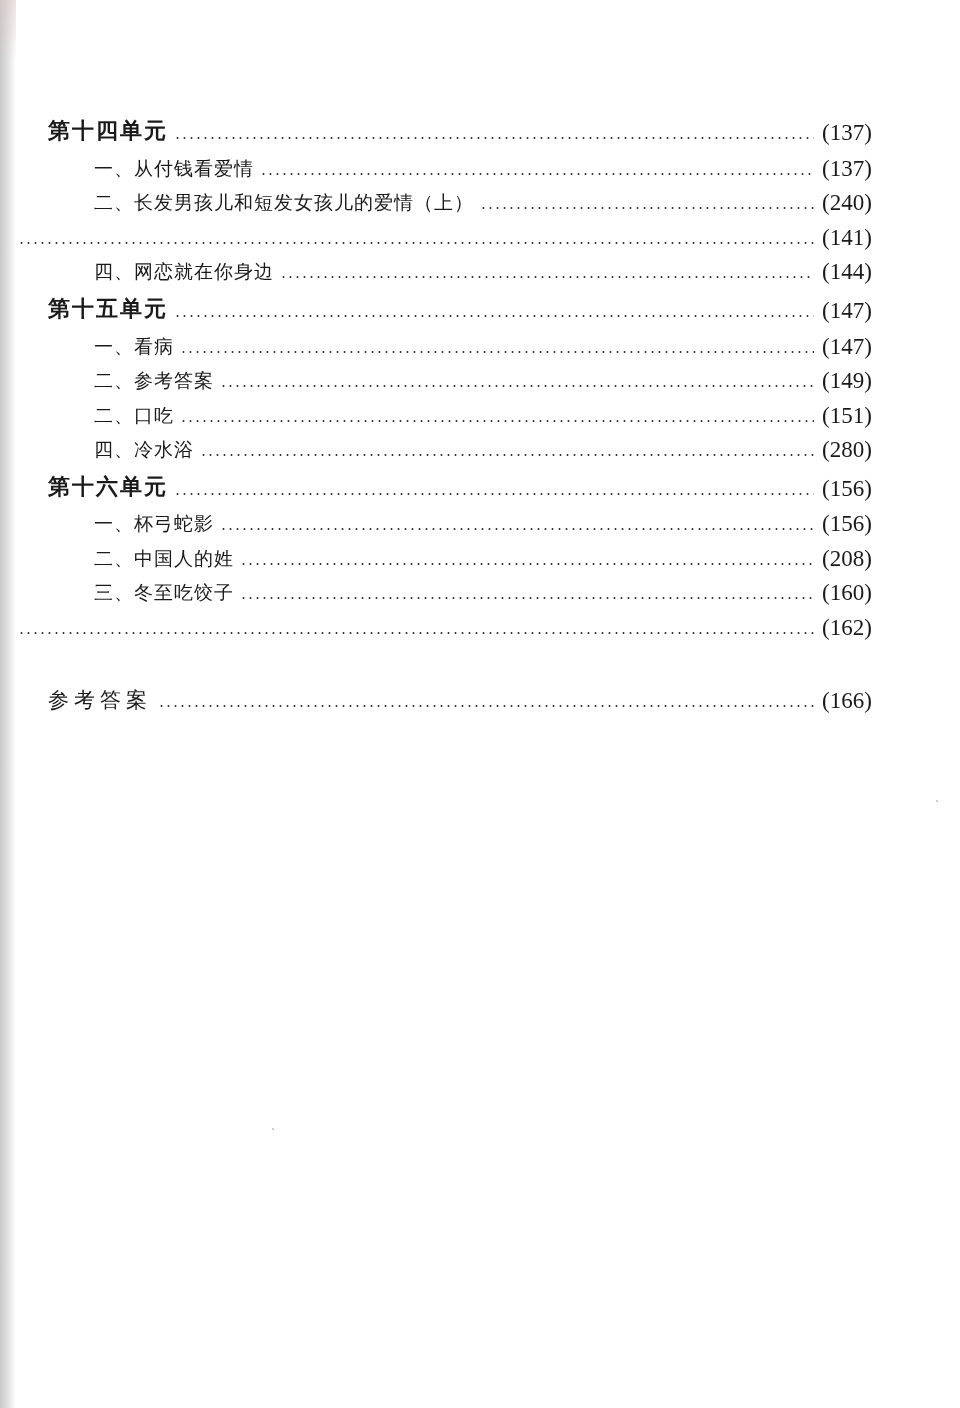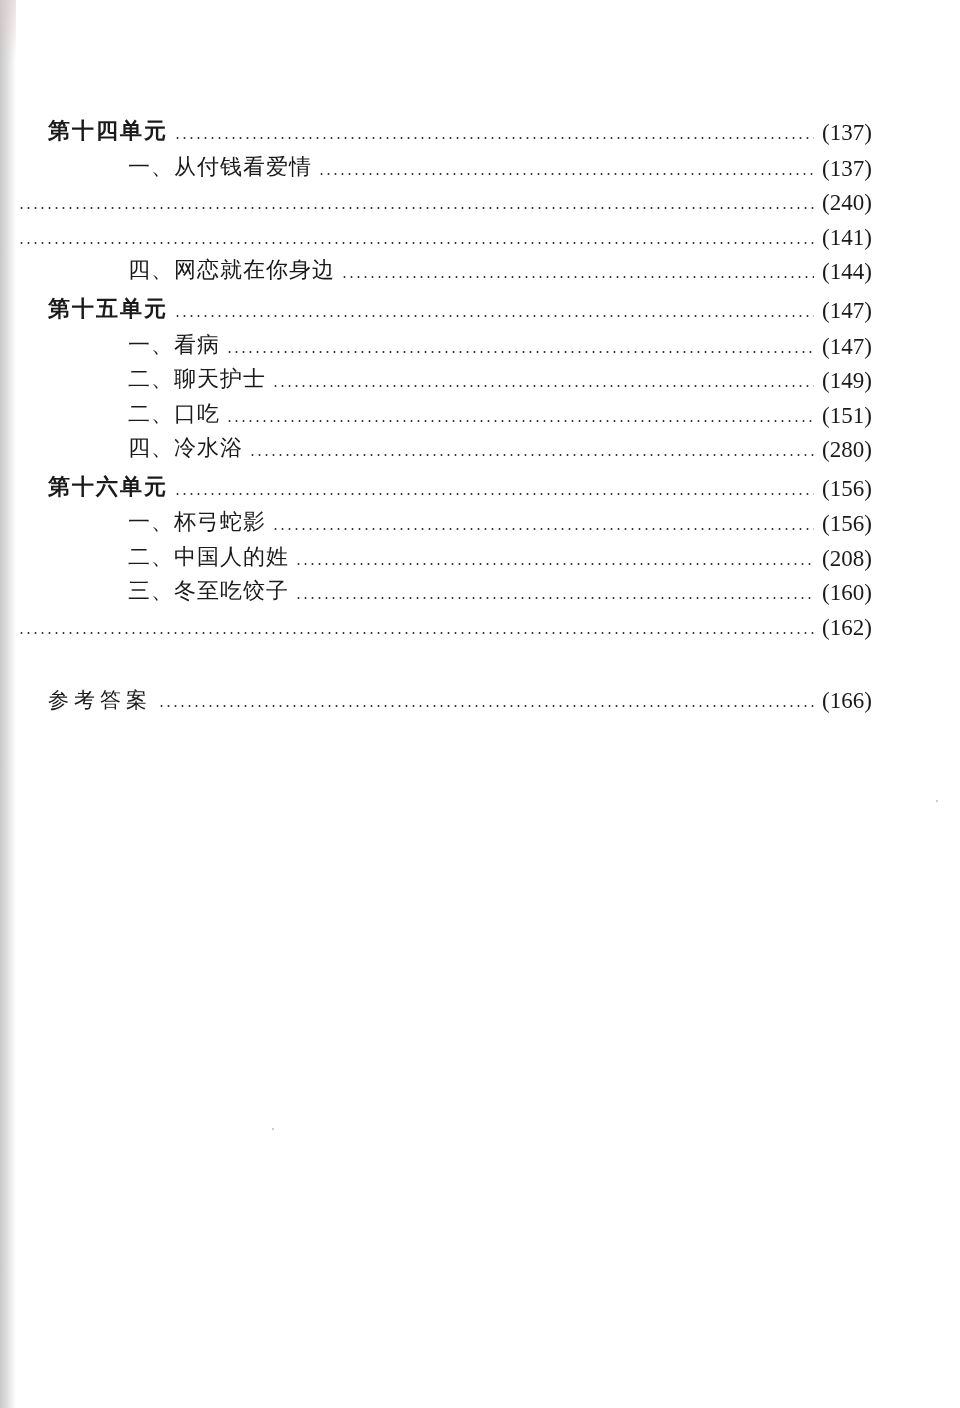--- a/index.html
+++ b/index.html
@@ -19,21 +19,21 @@
   }
   .toc { position: absolute; left: 0; top: 0; width: 960px; }
   .row {
     position: absolute; left: 12px; width: 960px; height: 30px;
     display: flex; align-items: flex-end;
   }
   .title {
     white-space: nowrap; flex: 0 0 auto;
   }
   .row.unit .title { font-size: 22px; font-weight: bold; letter-spacing: 2px; margin-left: 36px; font-family: "DejaVu Sans", "Liberation Sans", sans-serif; }
-  .row.item .title { font-size: 22px; letter-spacing: 1px; margin-left: 116px; font-family: "DejaVu Sans", "Liberation Sans", sans-serif; font-weight: normal; }
+  .row.item .title { font-size: 19px; letter-spacing: 1px; margin-left: 82px; font-family: "DejaVu Sans", "Liberation Sans", sans-serif; font-weight: normal; }
   .row.ref .title { font-size: 21px; letter-spacing: 5px; margin-left: 36px; font-family: Liberation Sans, sans-serif; margin-top: 48px; }
   .leader {
     flex: 1 1 auto; height: 4px; margin: 0 8px 6px 6px;
     background-image: radial-gradient(circle, #333 0.9px, transparent 1.2px);
     background-size: 7px 4px; background-repeat: repeat-x;
   }
   .page {
     flex: 0 0 auto; width: 60px; margin-right: 90px; text-align: left;
     font-family: "Liberation Serif", "DejaVu Serif", serif; font-size: 23px;
   }
@@ -50,20 +50,21 @@
     <span class="title">第十四单元</span>
     <span class="leader"></span>
     <span class="page">(137)</span>
   </div>
   <div class="row item" style="top:152px">
     <span class="title">一、从付钱看爱情</span>
     <span class="leader"></span>
     <span class="page">(137)</span>
   </div>
   <div class="row item" style="top:186px">
+    <span class="title">二、长发男孩儿和短发女孩儿的爱情（上）</span>
     <span class="leader"></span>
     <span class="page">(240)</span>
   </div>
   <div class="row item" style="top:221px">
     <span class="leader"></span>
     <span class="page">(141)</span>
   </div>
   <div class="row item" style="top:255px">
     <span class="title">四、网恋就在你身边</span>
     <span class="leader"></span>
@@ -73,21 +74,21 @@
     <span class="title">第十五单元</span>
     <span class="leader"></span>
     <span class="page">(147)</span>
   </div>
   <div class="row item" style="top:330px">
     <span class="title">一、看病</span>
     <span class="leader"></span>
     <span class="page">(147)</span>
   </div>
   <div class="row item" style="top:364px">
-    <span class="title">二、聊天护士</span>
+    <span class="title">二、参考答案</span>
     <span class="leader"></span>
     <span class="page">(149)</span>
   </div>
   <div class="row item" style="top:399px">
     <span class="title">二、口吃</span>
     <span class="leader"></span>
     <span class="page">(151)</span>
   </div>
   <div class="row item" style="top:433px">
     <span class="title">四、冷水浴</span>

